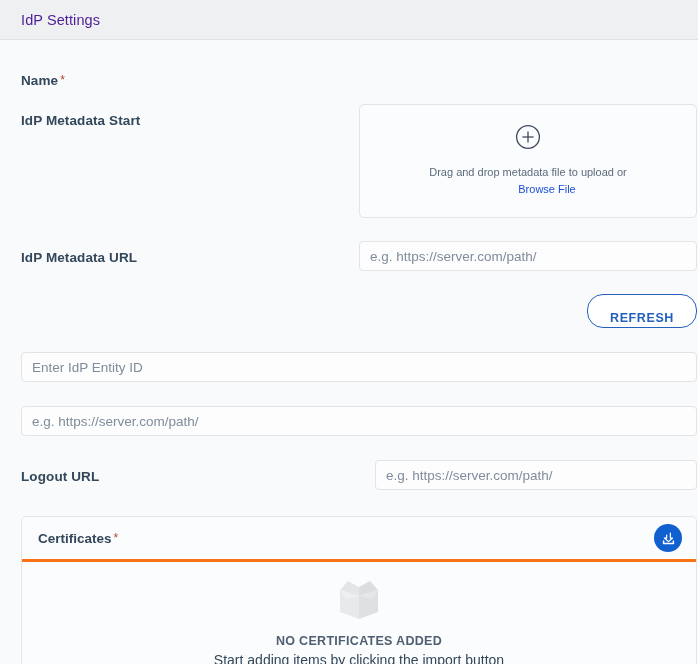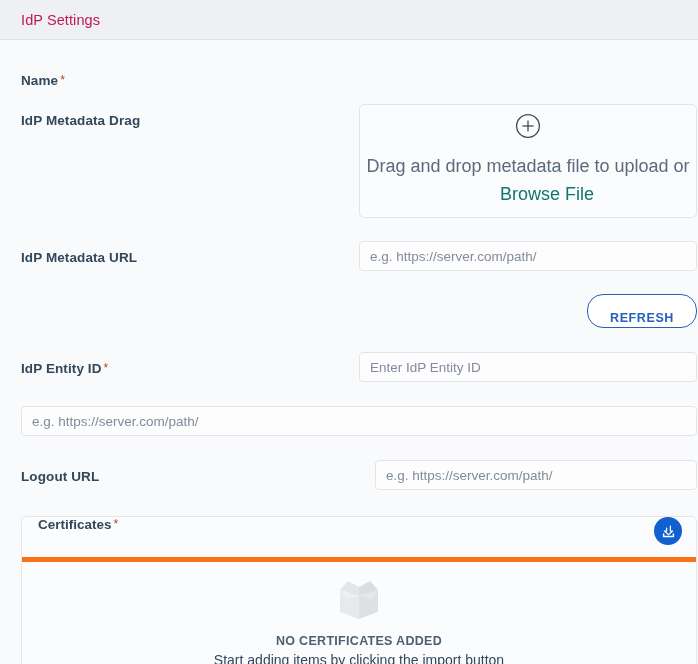--- a/index.html
+++ b/index.html
@@ -21,21 +21,21 @@
     height: 40px;
     background: #eff0f2;
     border-bottom: 1px solid #dfe1e5;
     display: flex;
     align-items: center;
     padding: 0 0 0 21px;
     box-sizing: border-box;
   }
   .panel-header-title {
     font-size: 14.5px;
-    color: #be185d;
+    color: #4c1d95;
     letter-spacing: .1px;
   }
 
   
   .form-body {
     padding: 0;
   }
   .form-row {
     display: flex;
     align-items: flex-start;
@@ -95,27 +95,27 @@
     display: flex;
     flex-direction: column;
     align-items: center;
     justify-content: center;
   }
   .dropzone-icon {
     margin-bottom: 14px;
     line-height: 0;
   }
   .dropzone-text {
-    font-size: 18px;
+    font-size: 11px;
     color: #5b6b7c;
     text-align: center;
     line-height: 1.55;
   }
   .dropzone-link {
-    color: #0f766e;
+    color: #1d4ed8;
     text-decoration: none;
     cursor: pointer;
     padding-left: 38px;
   }
 
   
   .refresh-row {
     display: flex;
     justify-content: flex-end;
     padding: 0 1px 0 21px;
@@ -139,24 +139,24 @@
   .cert-card {
     margin: 0 1px 0 21px;
     border: 1px solid #e4e6ea;
     border-radius: 5px;
     background: #fbfcfd;
     overflow: hidden;
   }
   .cert-card-header {
     height: 45px;
     display: flex;
-    align-items: flex-start;
+    align-items: center;
     justify-content: space-between;
     padding: 0 14px 0 16px;
-    border-bottom: 5px solid #f97316;
+    border-bottom: 3px solid #f97316;
     box-sizing: border-box;
   }
   .cert-title {
     font-size: 13.5px;
     font-weight: bold;
     color: #33475b;
   }
   .import-btn {
     width: 28px;
     height: 28px;
@@ -199,21 +199,21 @@
 
 <div class="form-body">
 
   <div class="form-row" style="margin-top:24px;">
     <div class="form-label">
       <span>Name</span><span class="req">*</span>
     </div>
   </div>
 
   <div class="form-row" style="margin-top:16px;">
-    <div class="form-label">IdP Metadata Drag</div>
+    <div class="form-label">IdP Metadata Start</div>
     <div class="form-control">
       <div class="dropzone">
         <div class="dropzone-icon">
           <svg width="26" height="26" viewBox="0 0 26 26">
             <circle cx="13" cy="13" r="11.4" fill="none" stroke="#3c4c5e" stroke-width="1.3"></circle>
             <line x1="13" y1="7.4" x2="13" y2="18.6" stroke="#3c4c5e" stroke-width="1.3"></line>
             <line x1="7.4" y1="13" x2="18.6" y2="13" stroke="#3c4c5e" stroke-width="1.3"></line>
           </svg>
         </div>
         <div class="dropzone-text">
@@ -229,23 +229,20 @@
     <div class="form-control">
       <input class="text-input" type="text" placeholder="e.g. https://server.com/path/" style="">
     </div>
   </div>
 
   <div class="refresh-row" style="margin-top:23px;">
     <button class="btn-refresh">REFRESH</button>
   </div>
 
   <div class="form-row" style="margin-top:24px;">
-    <div class="form-label">
-      <span>IdP Entity ID</span><span class="req">*</span>
-    </div>
     <div class="form-control">
       <input class="text-input" type="text" placeholder="Enter IdP Entity ID" style="">
     </div>
   </div>
 
   <div class="form-row" style="margin-top:24px;">
     <div class="form-control">
       <input class="text-input" type="text" placeholder="e.g. https://server.com/path/" style="">
     </div>
   </div>

